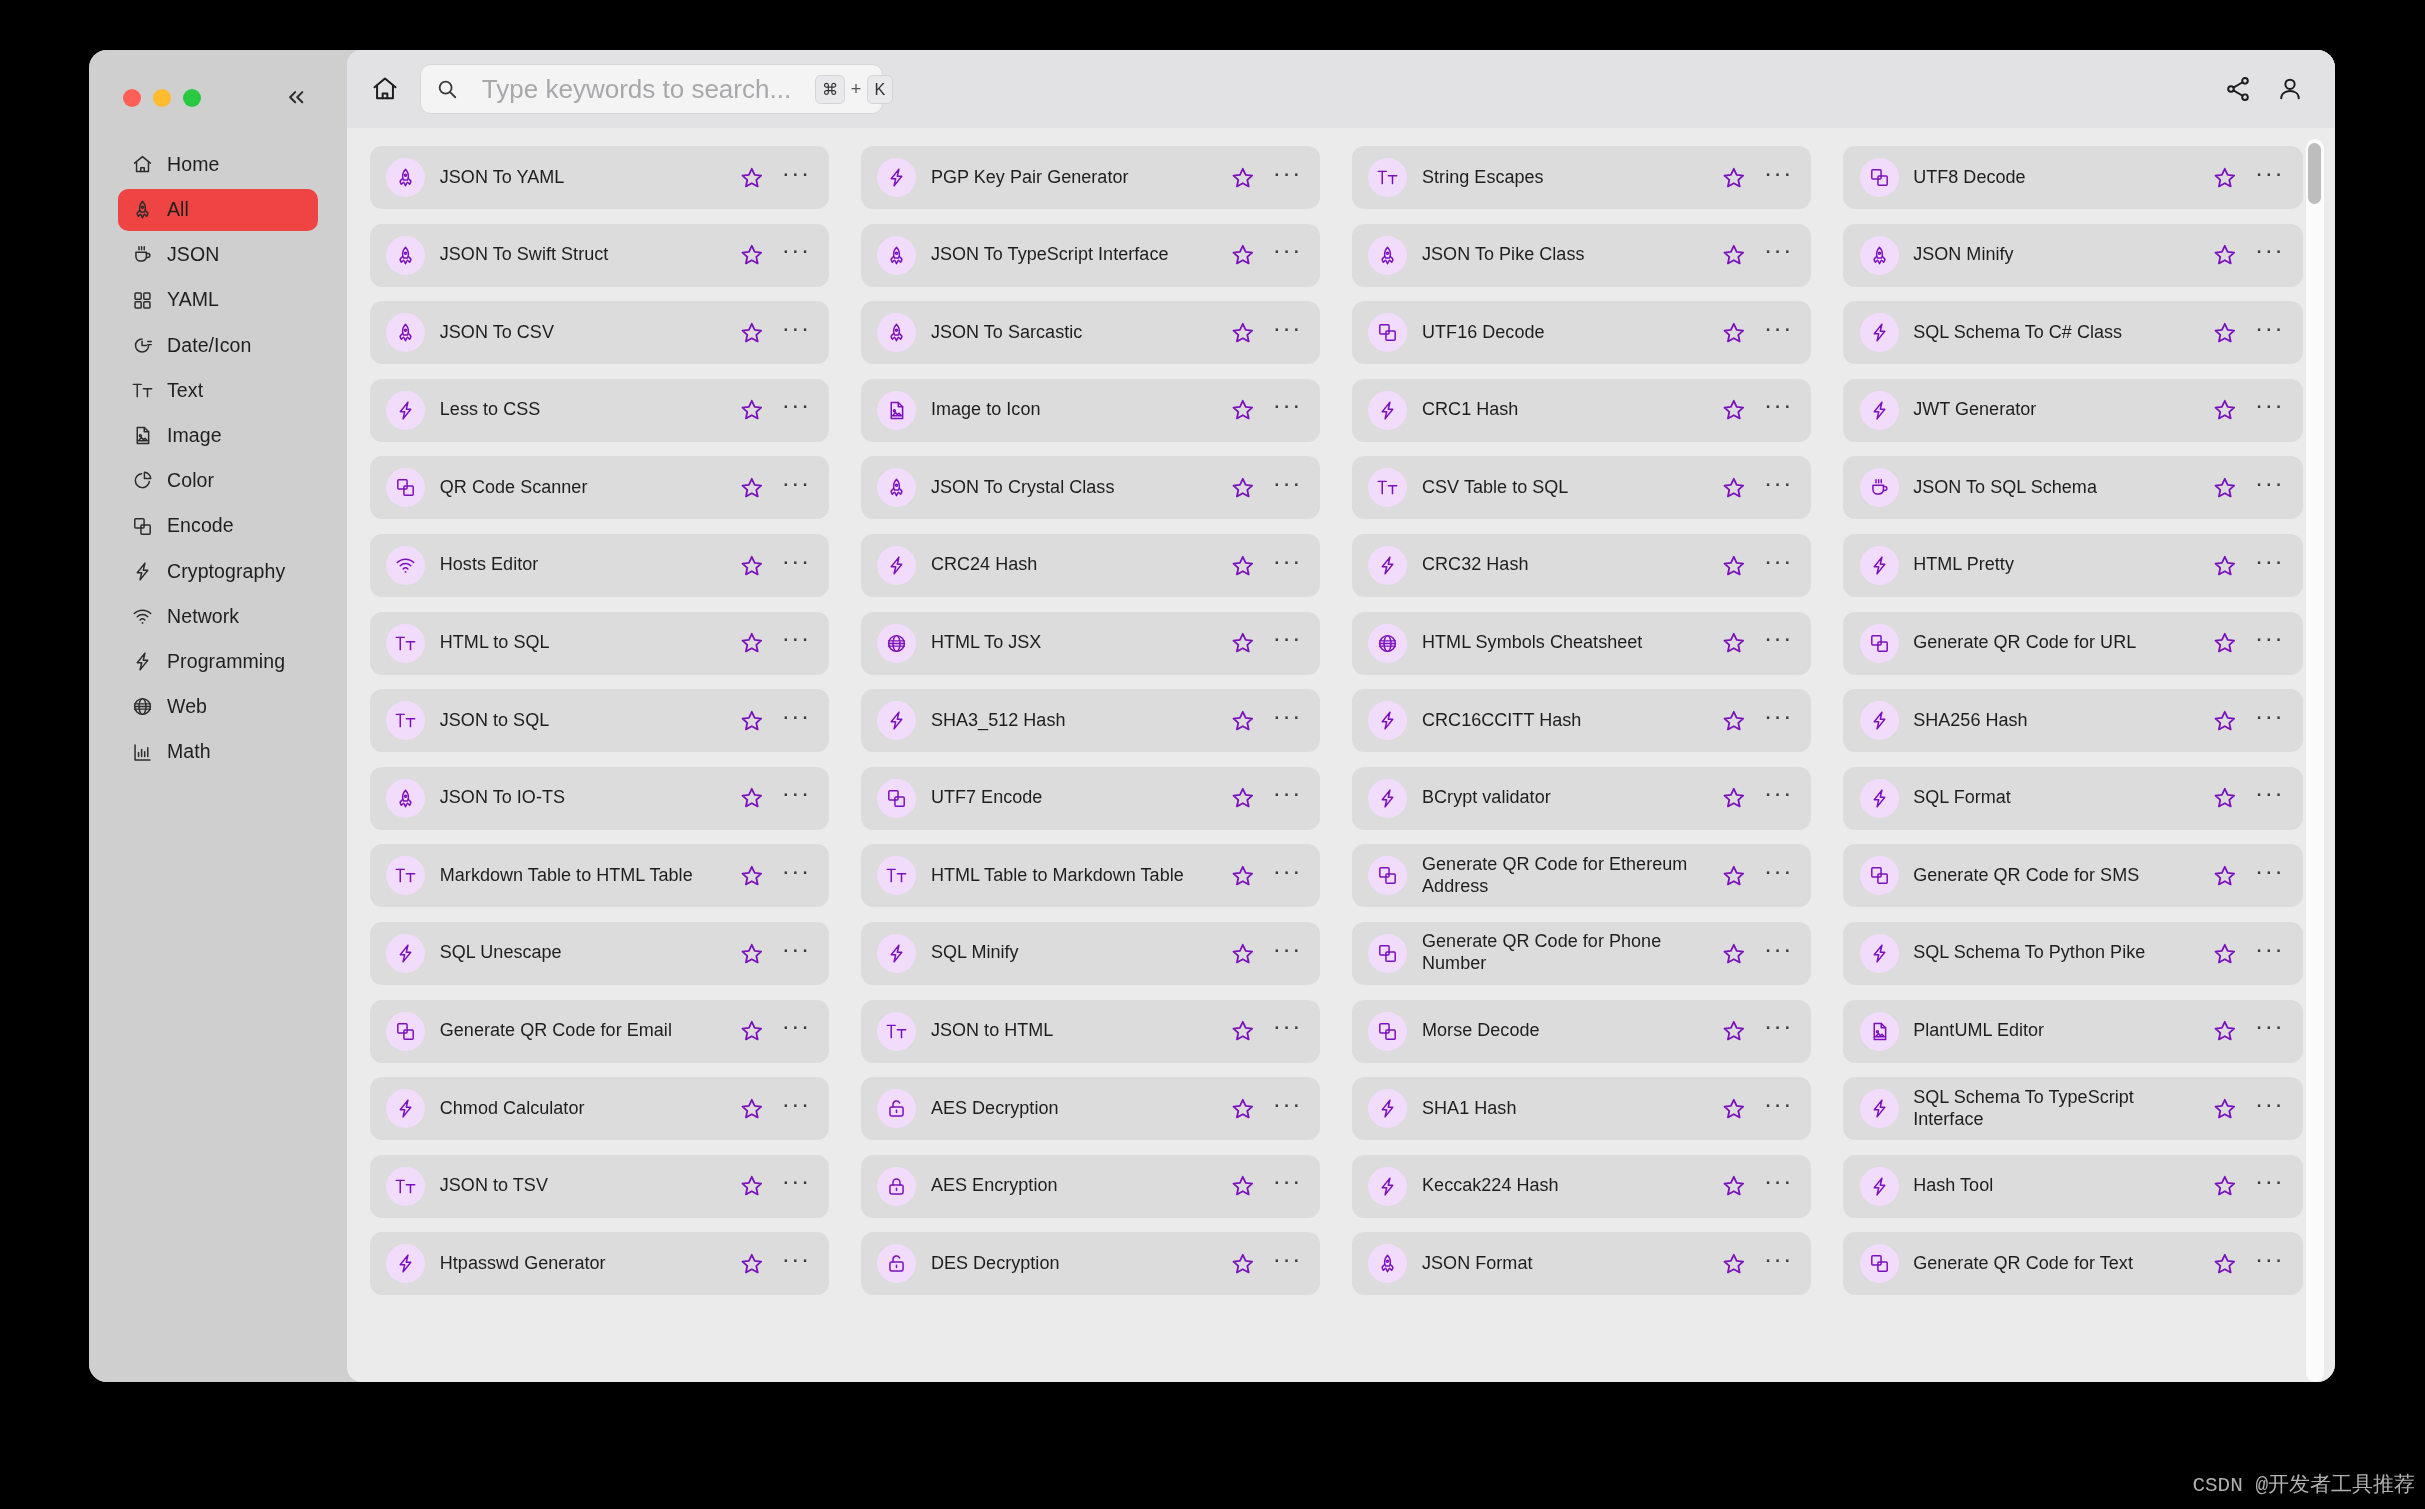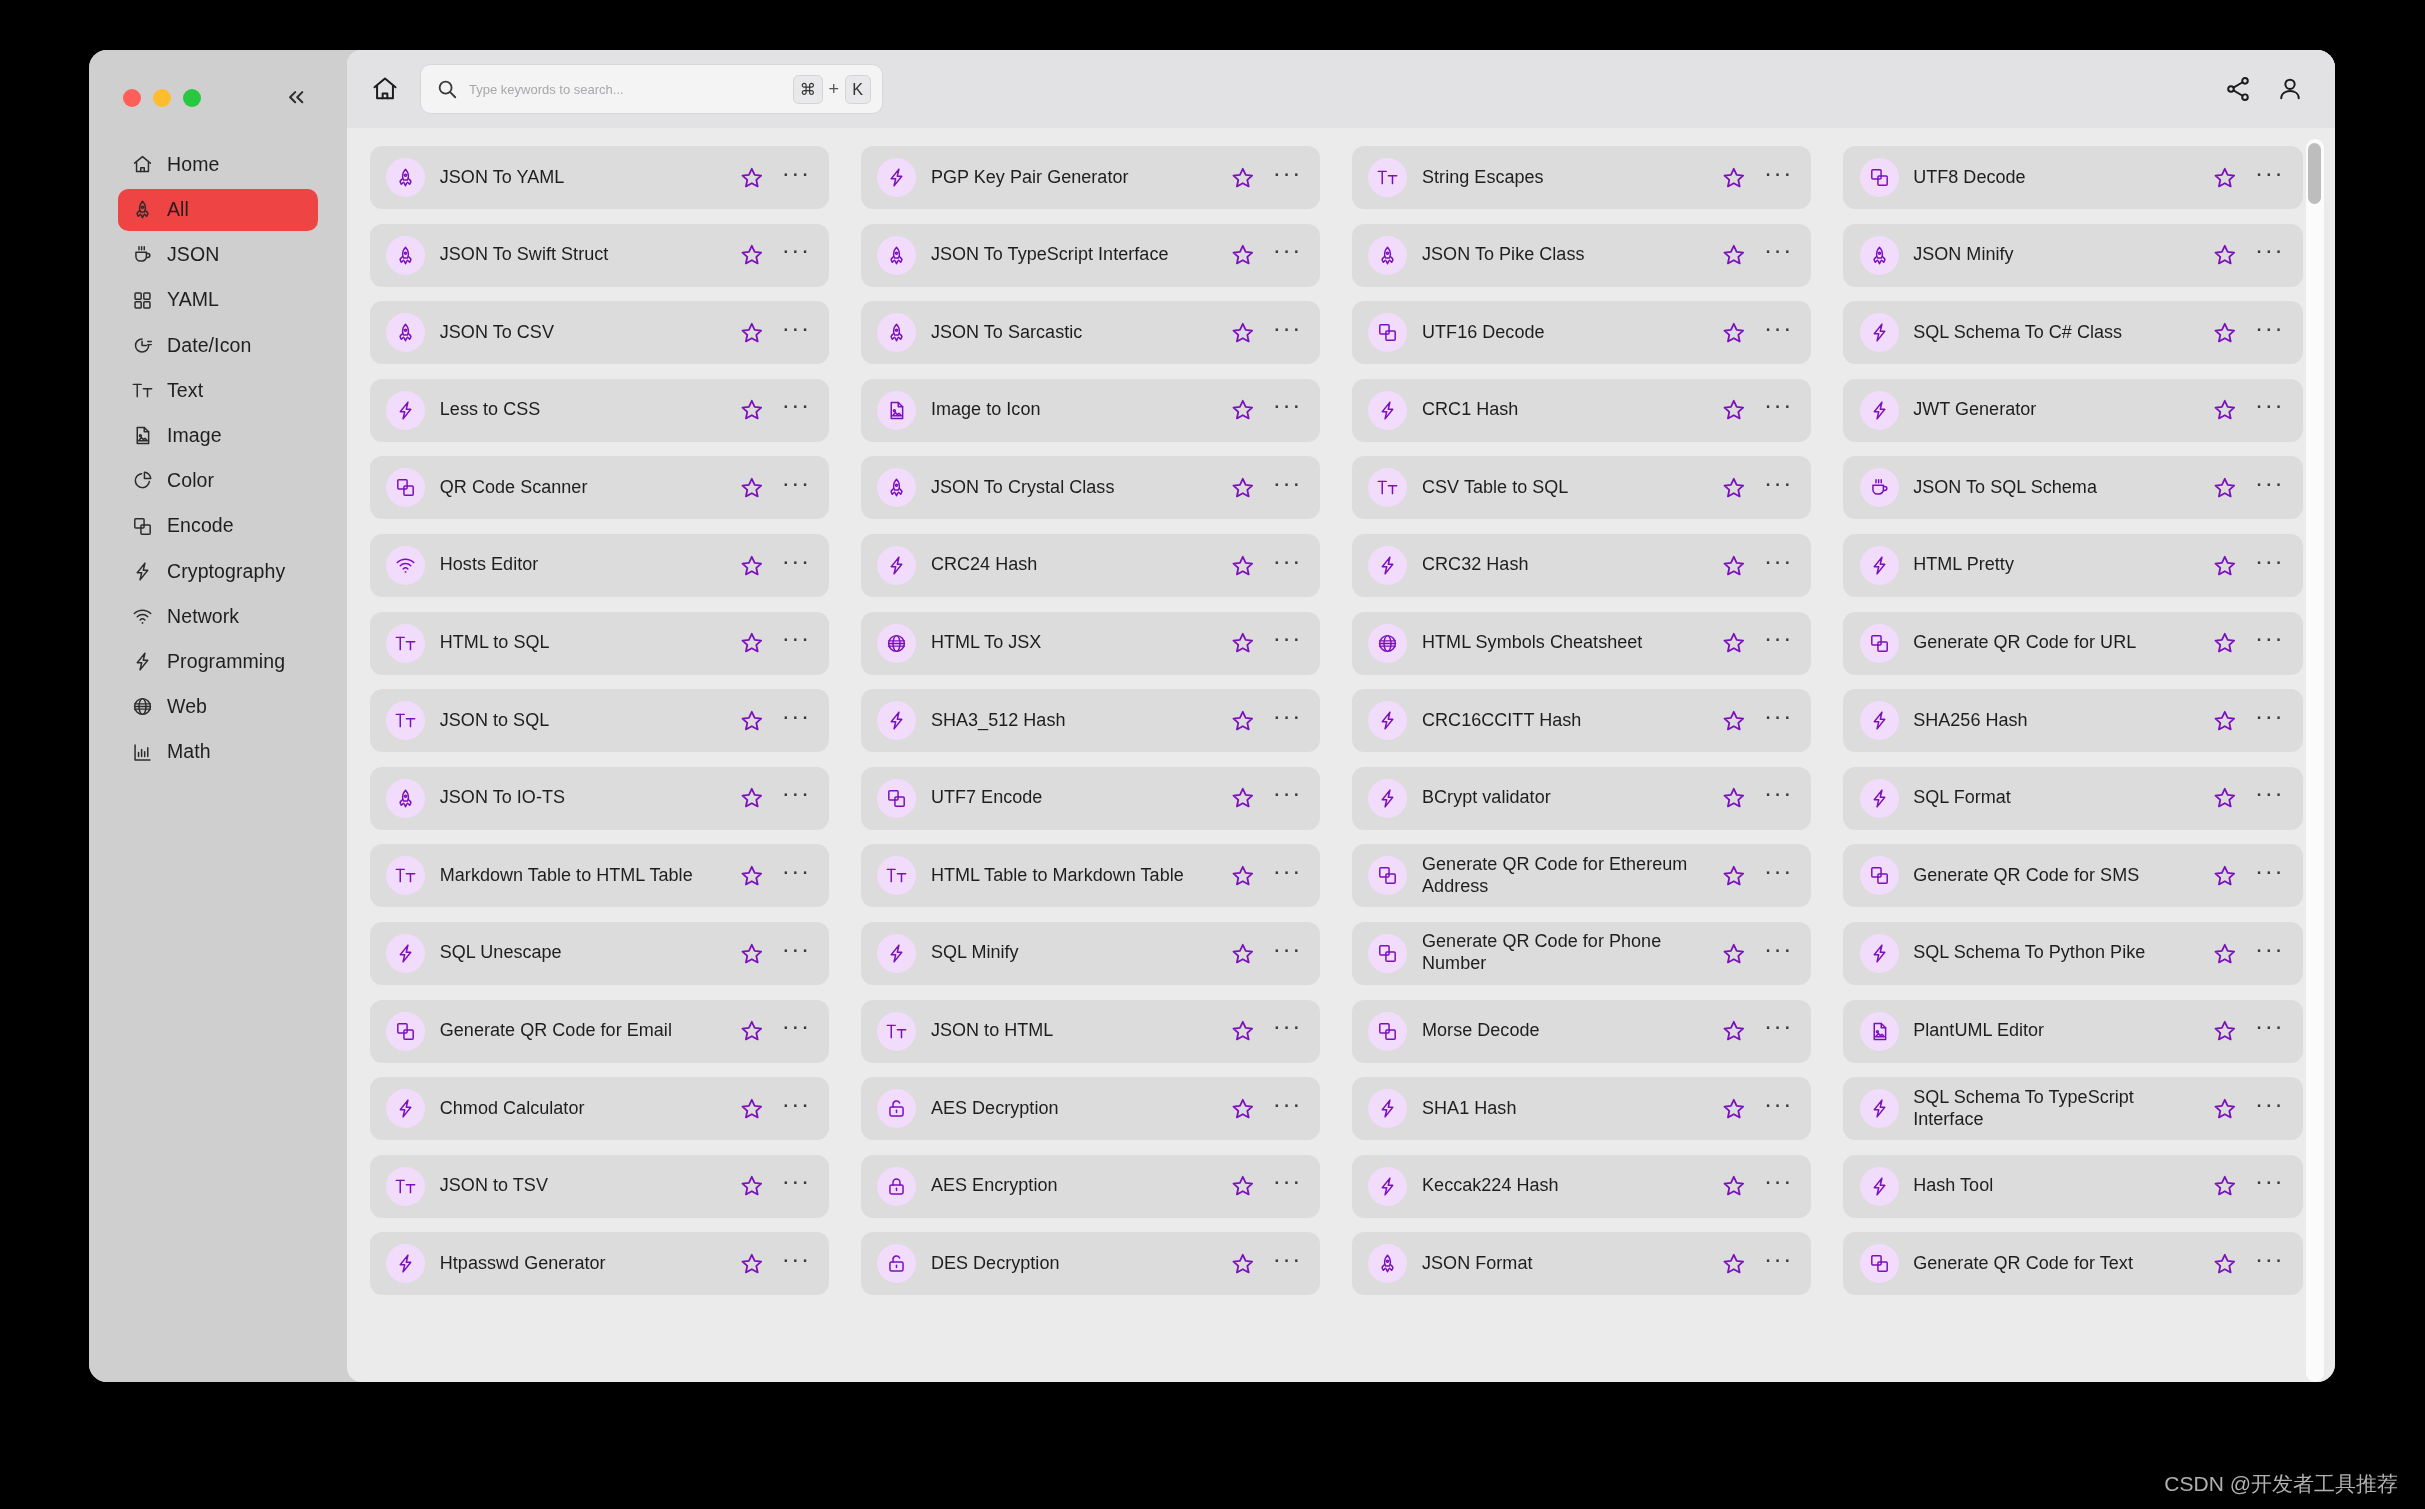--- a/index.html
+++ b/index.html
@@ -111,22 +111,23 @@
     padding: 0 11.4px 0 14.6px;
     cursor: text;
   }
   #search-wrap svg.search-glyph { width: 22px; height: 22px; color: #3a3a3a; flex: 0 0 22px; }
   #search-input {
     flex: 1;
     border: none;
     outline: none;
     background: transparent;
     font-family: inherit;
-    font-size: 13px;
+    font-size: 26px;
     color: #2a2a2a;
+    text-align: center;
   }
   #search-input::placeholder { color: #a8a8ab; }
   .kbd-group { display: flex; align-items: center; gap: 5.7px; }
   .kbd {
     min-width: 26px; height: 29px;
     padding: 0 5.7px;
     background: #e9e9eb;
     border: 1.2px solid #d4d4d7;
     border-radius: 5.7px;
     display: flex; align-items: center; justify-content: center;
@@ -207,24 +208,25 @@
     position: absolute;
     left: 2.4px; top: 3.2px;
     width: 13px; height: 61px;
     background: #bdbdbd;
     border-radius: 7.3px;
     cursor: grab;
   }
 
   #watermark {
     position: absolute;
-    right: 27px; bottom: 11.4px;
+    right: 10px; bottom: 11.4px;
     color: #cfcfcf;
     font-size: 21px;
     opacity: .85;
+    font-family: Liberation Mono, monospace;
   }
 </style>
 </head>
 <body>
 
 <div id="app-window">
 
   <aside id="sidebar">
     <div class="titlebar">
       <div class="traffic">

